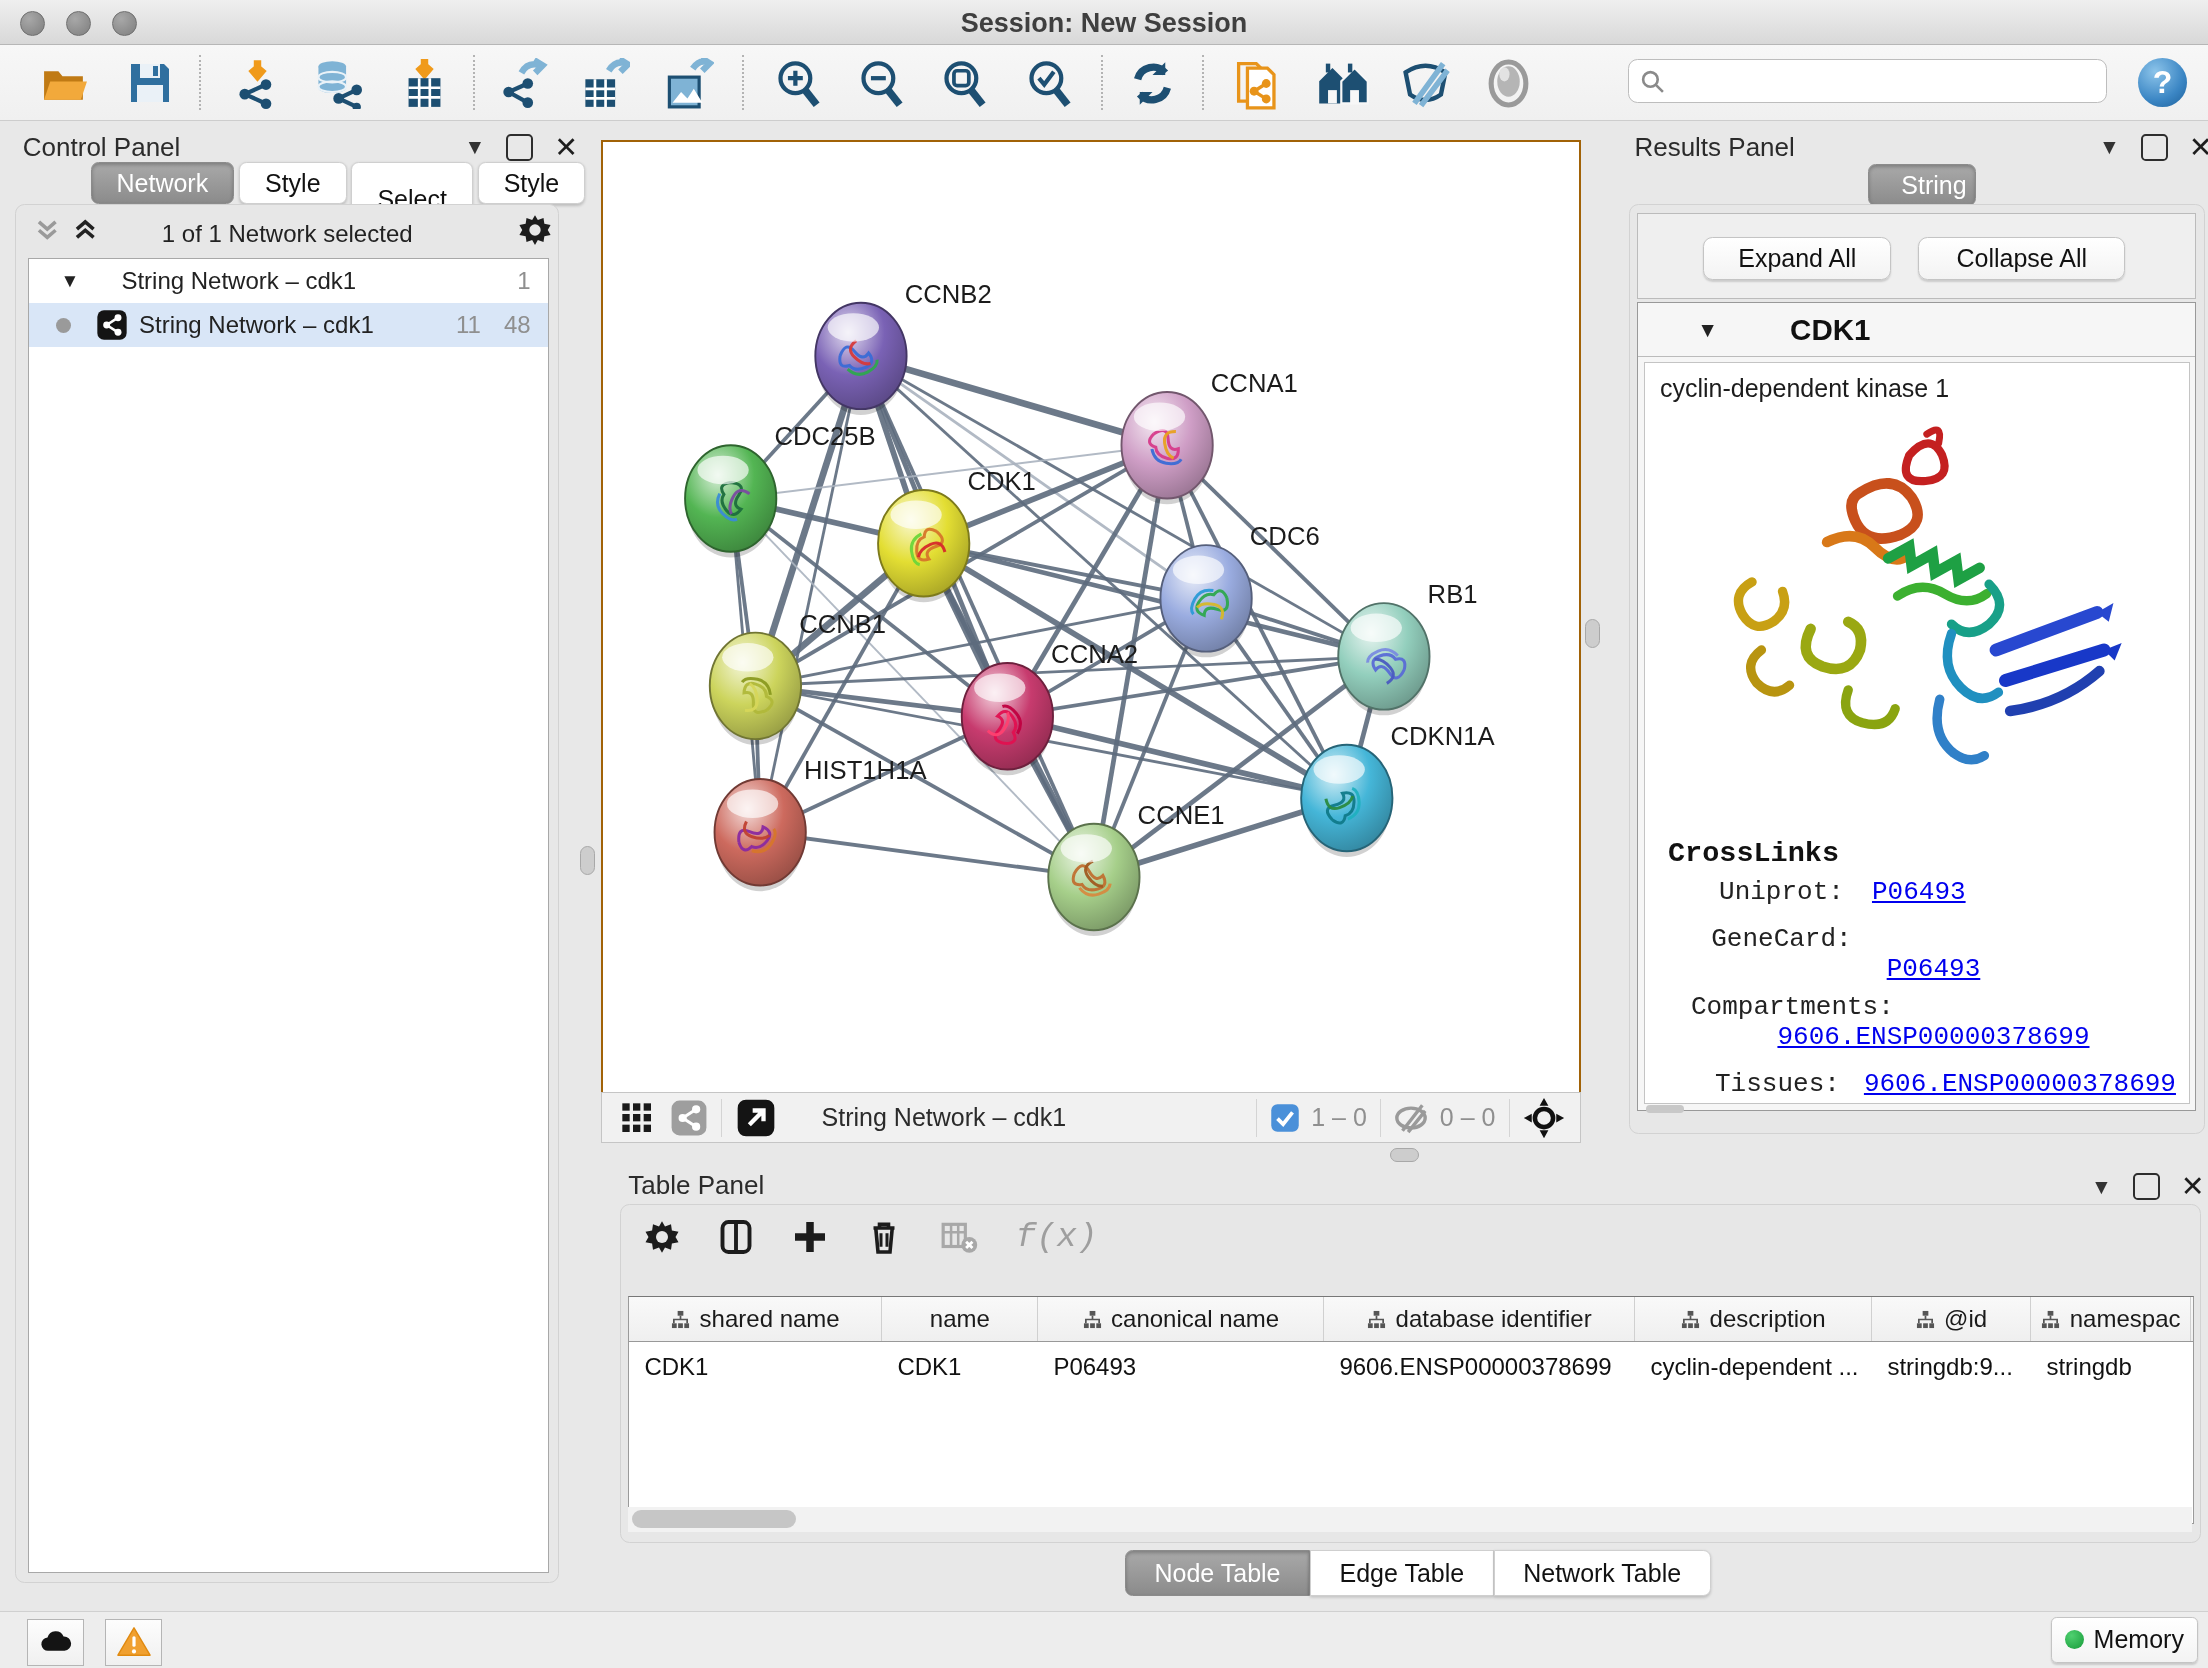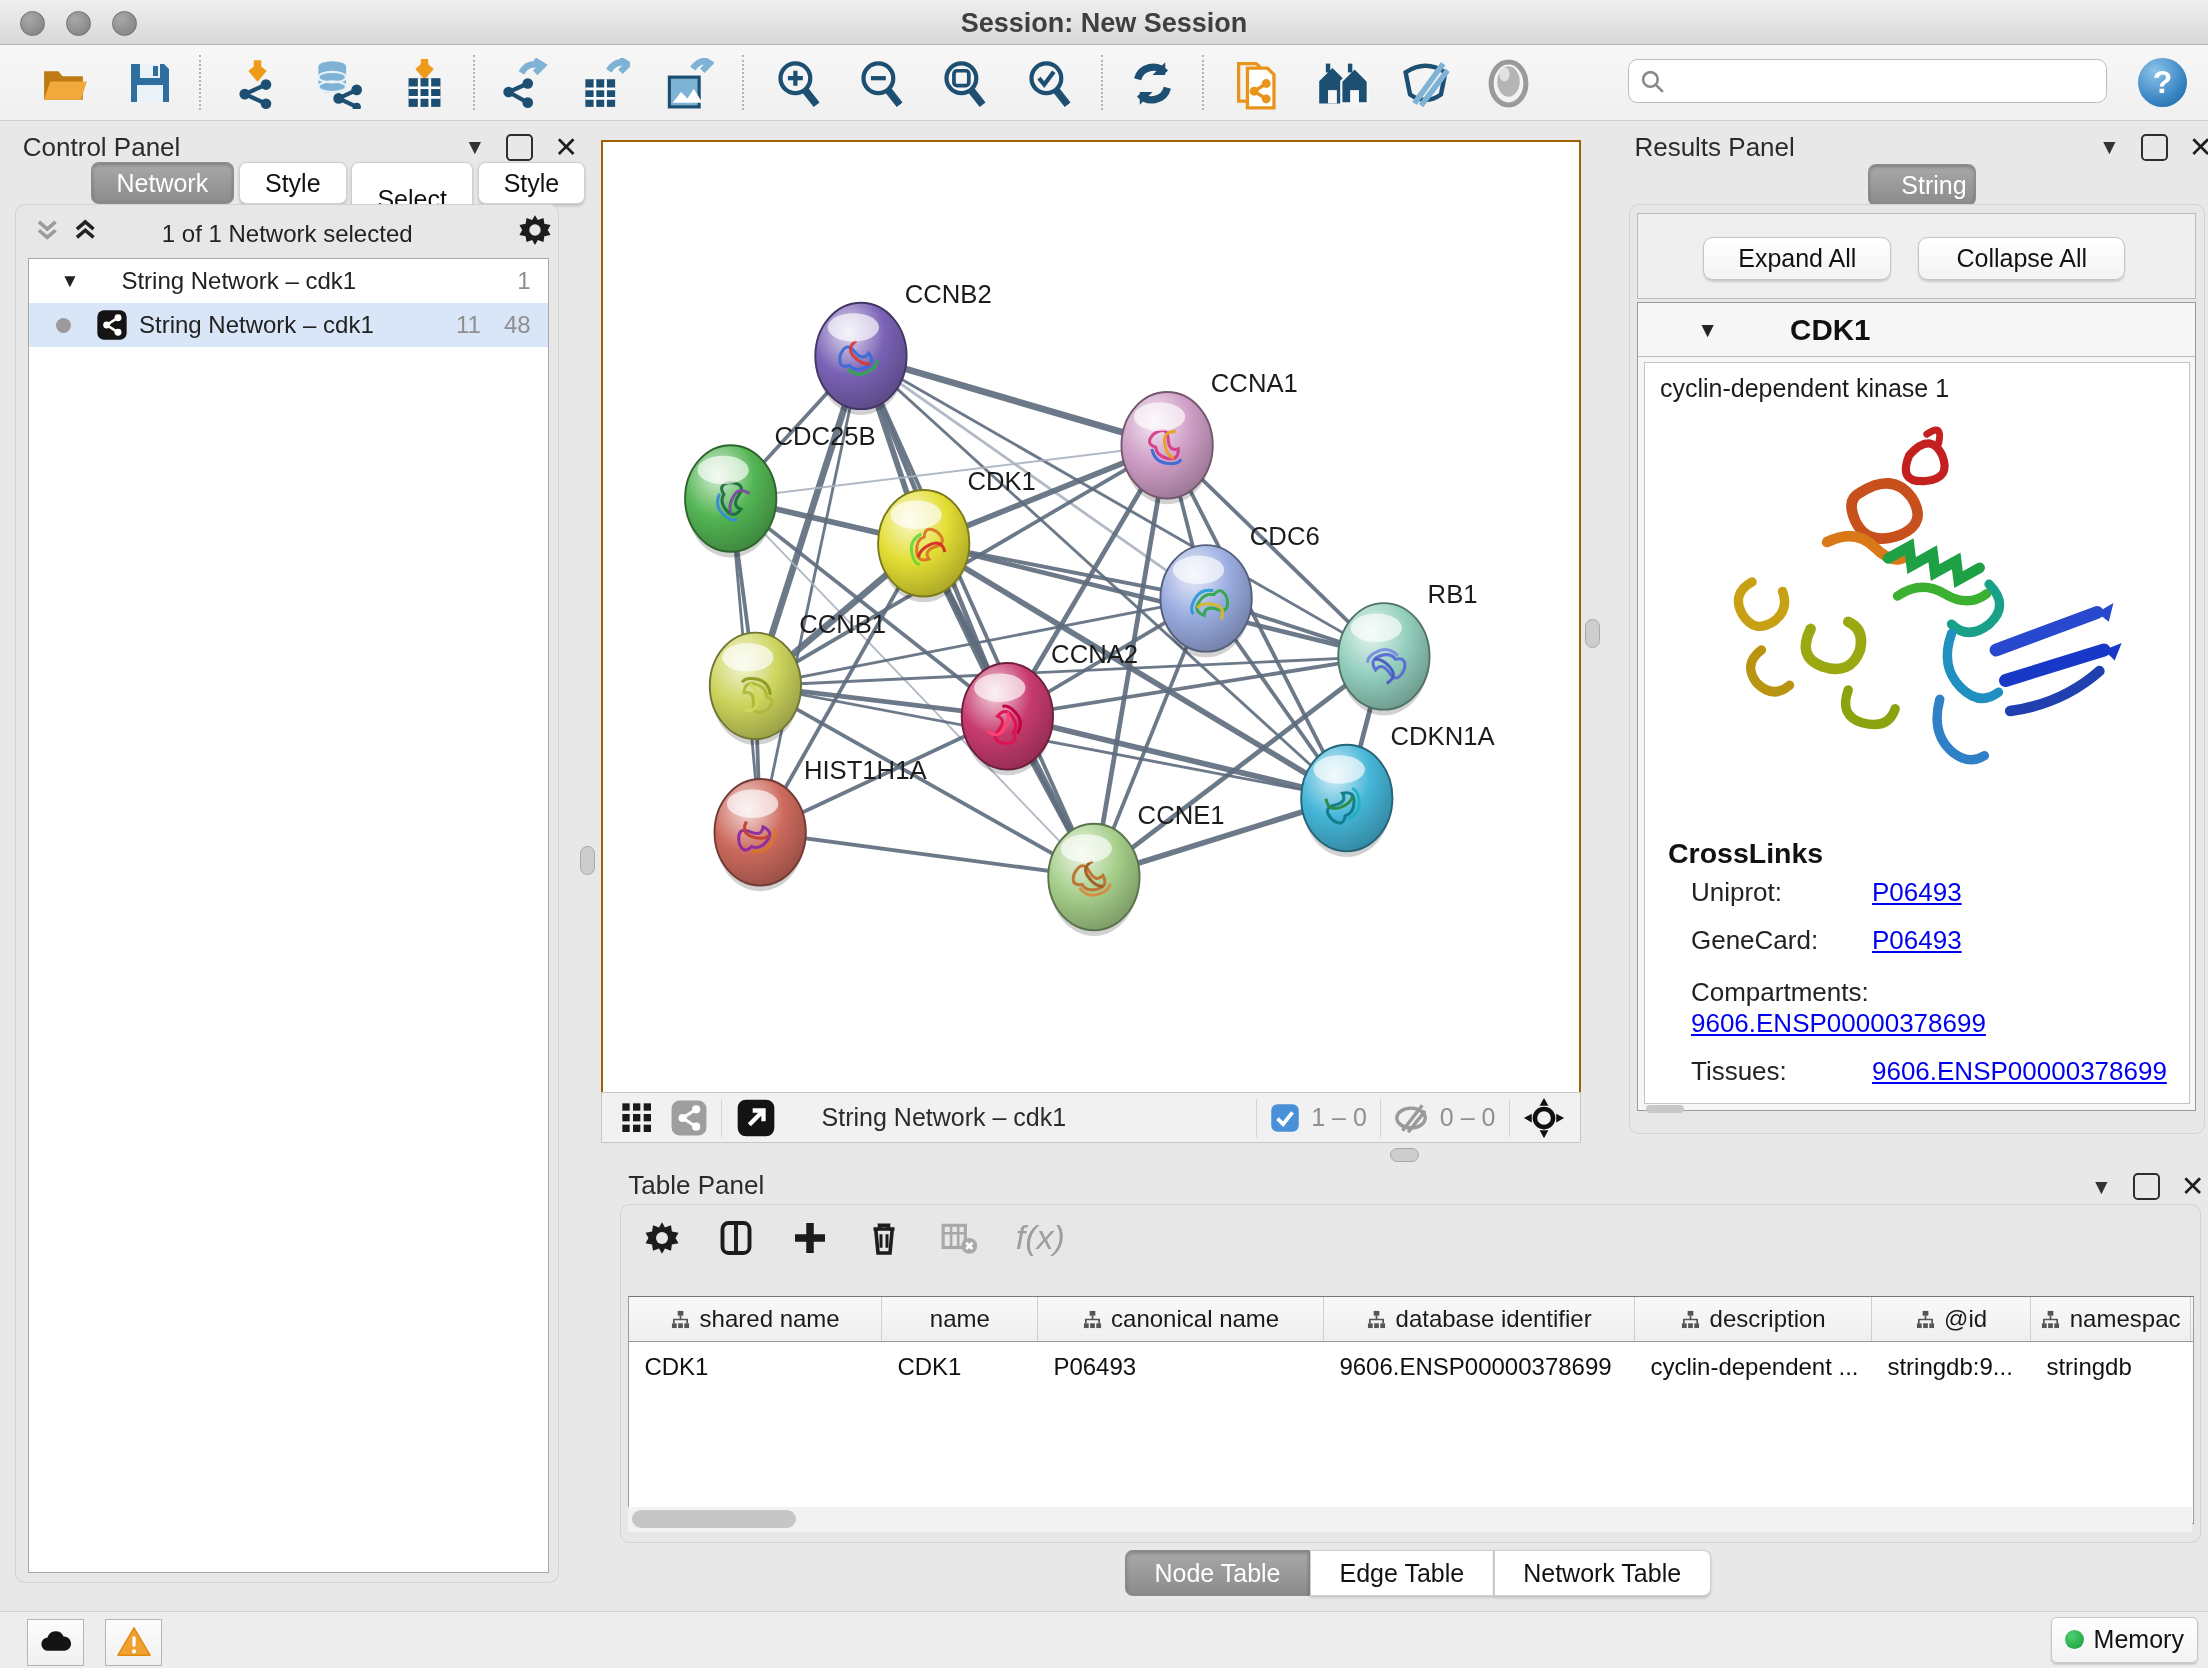--- a/index.html
+++ b/index.html
@@ -52,21 +52,21 @@
     box-sizing:border-box;display:flex;align-items:center;}
   .nf-sep{height:38px;border-left:1.9px solid #d4d4d4;margin:0 13.3px;}
   .graytxt{color:#8f8f8f;font-size:25px;}
 
   .handle{position:absolute;background:#cdcdcd;border:1px solid #a8a8a8;border-radius:7.6px;}
 
   
   .btn{background:linear-gradient(#ffffff,#f3f3f3);border:1px solid #c4c4c4;border-radius:9.5px;
     font-size:25px;color:#111;display:flex;align-items:center;justify-content:center;
     box-shadow:0 1.9px 1.9px rgba(0,0,0,.15);}
-  .serif{font-family:Liberation Sans, sans-serif;}
+  .serif{font-family:Liberation Mono, monospace;text-align:center;}
   .xlink{color:#0000ee;text-decoration:underline;}
 
   
   .thead-cell{display:flex;align-items:center;justify-content:center;gap:9.5px;font-size:24px;color:#1a1a1a;
     border-right:1px solid #d0d0d0;box-sizing:border-box;height:44px;overflow:hidden;white-space:nowrap;}
   .tbody-cell{font-size:24px;color:#111;padding-left:15px;box-sizing:border-box;height:49px;line-height:49px;
     overflow:hidden;white-space:nowrap;}
 
   
   .statusbar{left:0;top:1611px;width:2208px;height:57px;background:#ededed;border-top:1px solid #d0d0d0;}
@@ -590,21 +590,21 @@
             </g>
             <path d="M330,164 l14,-8 -4,16 Z" fill="#2848d0"></path>
             <path d="M336,196 l15,-6 -6,15 Z" fill="#1838c8"></path>
           </svg>
           <div class="abs serif" style="left:23px;top:474px;font-size:28.5px;font-weight:700;color:#111;">CrossLinks</div>
           <div class="abs" id="crosslinks-rows" style="left:46px;top:514px;width:485px;">
               <div class="serif" style="display: flex; font-size: 26px; margin-bottom: 17px;">
                 <span style="width: 181px;">Uniprot:</span>
                 <a class="xlink">P06493</a>
               </div>
-              <div class="serif" style="display: flex; font-size: 26px; margin-bottom: 21px;">
+              <div class="serif" style="display: flex; font-size: 26px; margin-bottom: 8px; flex-direction: column;">
                 <span style="width: 181px;">GeneCard:</span>
                 <a class="xlink">P06493</a>
               </div>
               <div class="serif" style="display: flex; font-size: 26px; margin-bottom: 17px; flex-direction: column;">
                 <span style="width: 181px;">Compartments:</span>
                 <a class="xlink">9606.ENSP00000378699</a>
               </div>
               <div class="serif" style="display: flex; font-size: 26px; margin-bottom: 17px;">
                 <span style="width: 181px;">Tissues:</span>
                 <a class="xlink">9606.ENSP00000378699</a>

